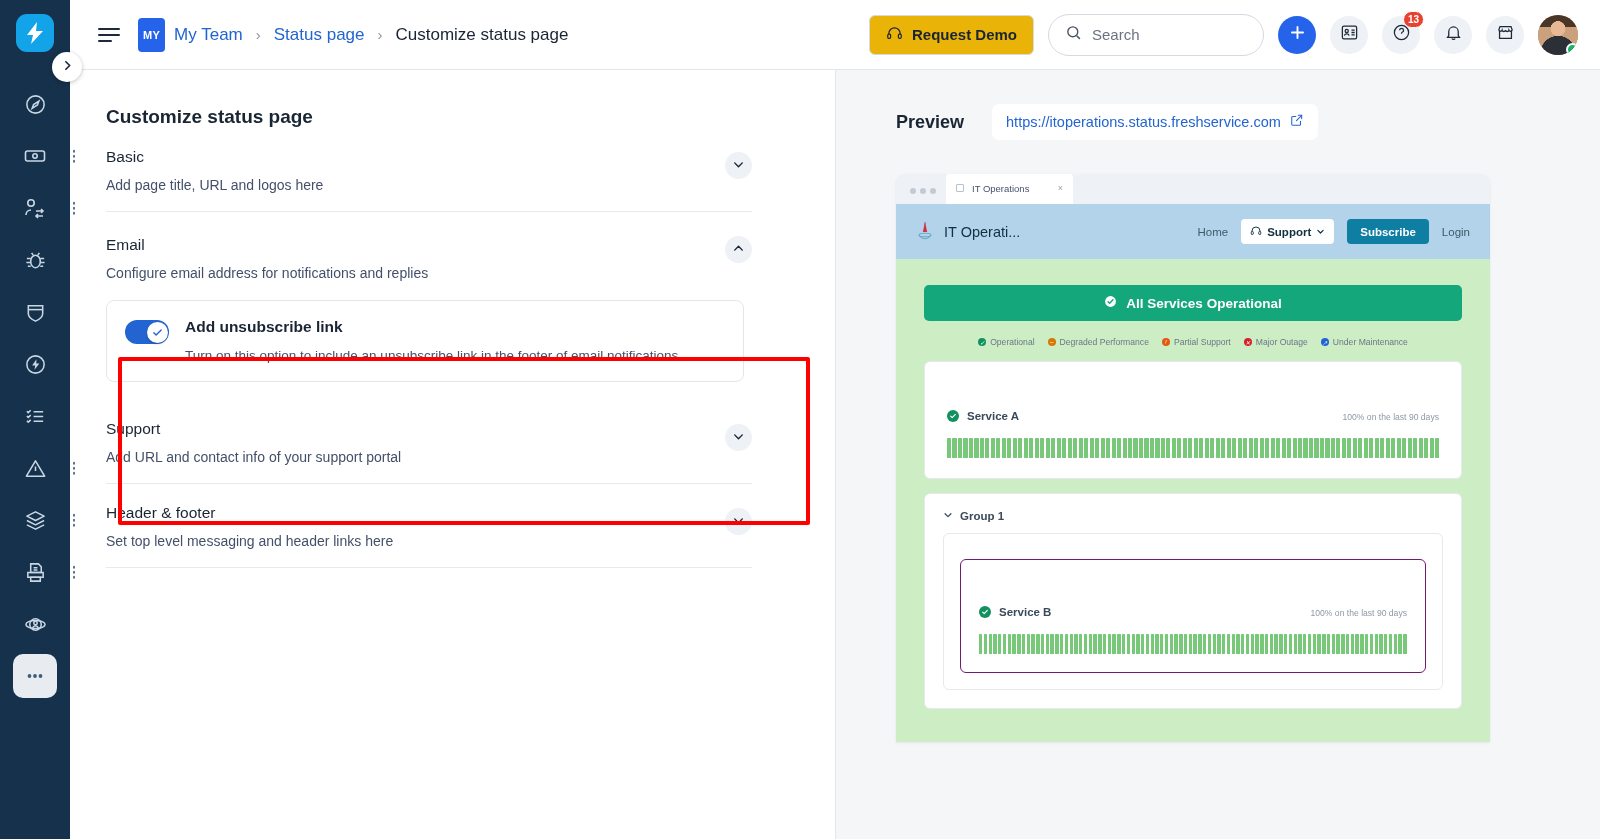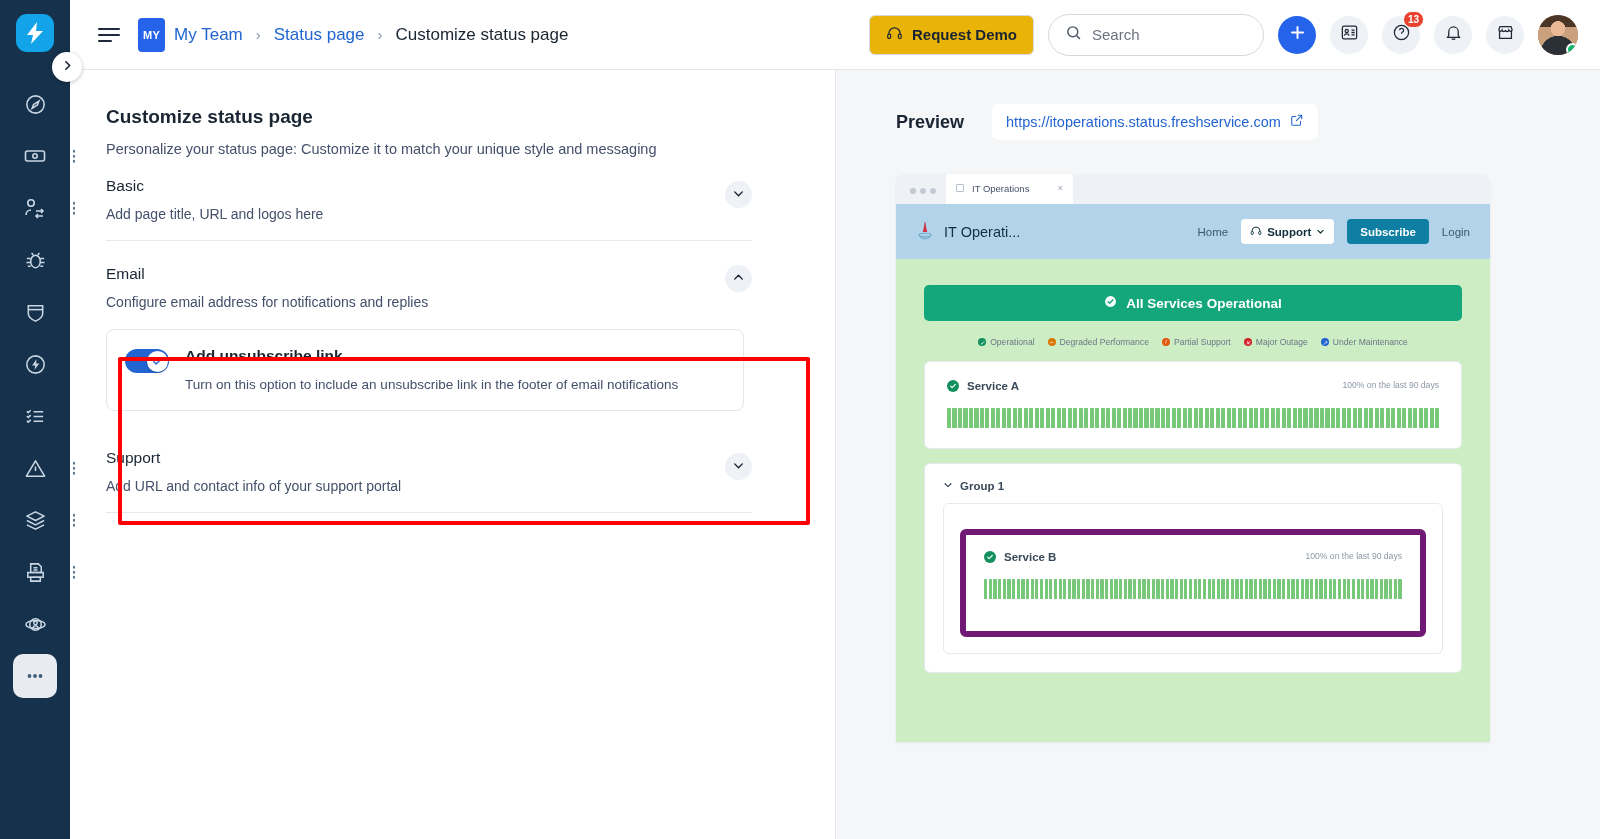--- a/index.html
+++ b/index.html
@@ -194,31 +194,31 @@
   .sp-body { background: #cdedc5; padding: 26px 28px 0 28px; height: 483px; overflow: hidden; }
   .sp-banner {
     background: #14a77b; border-radius: 5px; height: 36px; display: flex; align-items: center;
     justify-content: center; gap: 9px; color: #fff; font-size: 13.5px; font-weight: 700;
   }
   .sp-legend { display: flex; gap: 13px; margin-top: 16px; justify-content: center; }
   .lg { display: flex; align-items: center; gap: 4px; font-size: 8.6px; color: #6b7786; white-space: nowrap;}
   .lg .d { width: 8px; height: 8px; border-radius: 50%; display:flex; align-items:center; justify-content:center; color:#fff; font-size:6px;}
 
   .svc-card { background: #fff; border: 1px solid #e6e9ee; border-radius: 6px; margin-top: 14px; padding: 18px 22px 20px 22px; }
-  .svc-row { display: flex; align-items: flex-start; }
+  .svc-row { display: flex; align-items: flex-end; margin-top: 30px; }
   .svc-name { font-size: 11.5px; color: #3b4a5a; font-weight: 700; margin-left: 8px; }
   .svc-up { margin-left: auto; font-size: 8.6px; color: #8d98a6; }
   .dot-ok { width: 12px; height: 12px; border-radius: 50%; background: #12915f; display: flex; align-items: center; justify-content: center; }
   .bars { margin-top: 16px; height: 20px; display: flex; gap: 1.4px; }
   .bars i { flex: 1; background: #78c87a; border-radius: .5px; display: block; }
 
   .grp-card { background: #fff; border: 1px solid #e6e9ee; border-radius: 6px; margin-top: 14px; padding: 16px 18px 18px 18px; }
   .grp-title { display: flex; align-items: center; gap: 7px; font-size: 11.5px; font-weight: 700; color: #3b4a5a; cursor: pointer; }
   .sub-card { border: 1px solid #e6e9ee; border-radius: 6px; margin-top: 11px; padding: 14px 16px 16px 16px; }
-  .inner-card { border: 6px solid #701a75; border-radius: 6px; margin-top: 11px; padding: 16px 18px 32px 18px; }
+  .inner-card { border: 1px solid #701a75; border-radius: 6px; margin-top: 11px; padding: 16px 18px 18px 18px; }
 </style>
 </head>
 <body>
 
 <div class="app">
 
   <div class="rail">
     <div class="rail-logo">
       <svg width="18" height="22" viewBox="0 0 18 22">
           <path d="M11 0 1 13h6l-2 9L17 9h-7z" fill="#fff"></path>
@@ -470,21 +470,20 @@
           <span class="face"></span>
           <span class="online"></span>
         </div>
       </div>
     </div>
 
     <div class="body">
 
       <div class="editor">
         <h1>Customize status page</h1>
-        <div class="subtitle">Personalize your status page: Customize it to match your unique style and messaging</div>
 
 
         <div class="section">
           <div class="s-title">Basic</div>
           <div class="s-desc">Add page title, URL and logos here</div>
           <div class="chev">
             <span>
               <svg width="13" height="13" viewBox="0 0 24 24" fill="none" stroke="#1a2533" stroke-width="2.6" stroke-linecap="round" stroke-linejoin="round">
                   <path d="m5 9 7 7 7-7"></path>
                 </svg>
@@ -523,20 +522,31 @@
           <div class="s-desc">Add URL and contact info of your support portal</div>
           <div class="chev">
             <span>
               <svg width="13" height="13" viewBox="0 0 24 24" fill="none" stroke="#1a2533" stroke-width="2.6" stroke-linecap="round" stroke-linejoin="round">
                   <path d="m5 9 7 7 7-7"></path>
                 </svg>
             </span>
           </div>
         </div>
 
+        <div class="section">
+          <div class="s-title">Header &amp; footer</div>
+          <div class="s-desc">Set top level messaging and header links here</div>
+          <div class="chev">
+            <span>
+              <svg width="13" height="13" viewBox="0 0 24 24" fill="none" stroke="#1a2533" stroke-width="2.6" stroke-linecap="round" stroke-linejoin="round">
+                  <path d="m5 9 7 7 7-7"></path>
+                </svg>
+            </span>
+          </div>
+        </div>
 
         <div class="hl-wrap"></div>
       </div>
 
       <div class="preview-pane">
         <div class="preview-head">
           <h2>Preview</h2>
           <div class="url-pill">
             <a>https://itoperations.status.freshservice.com</a>
             <span>

